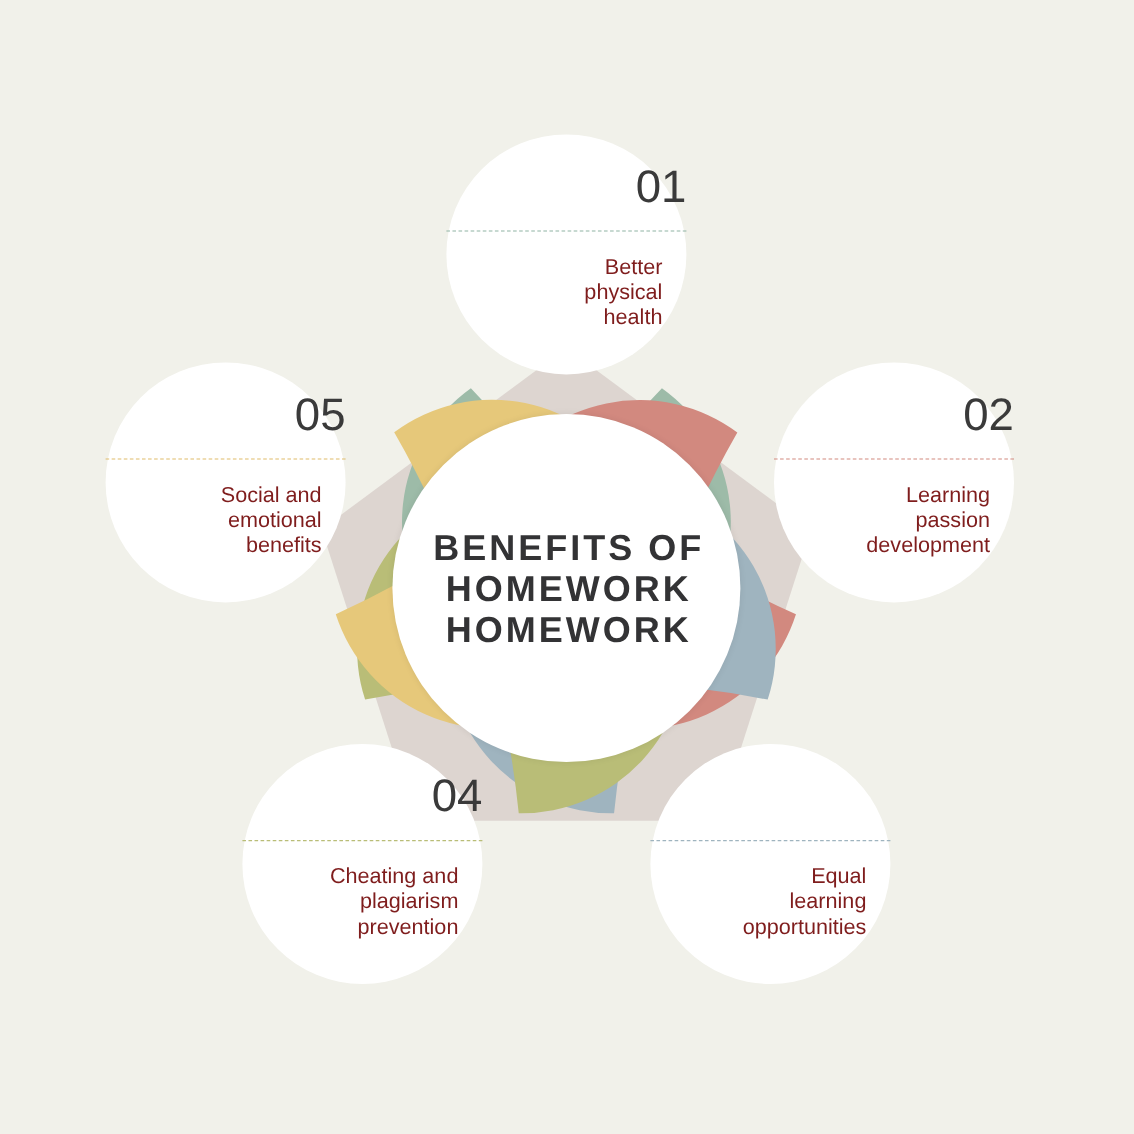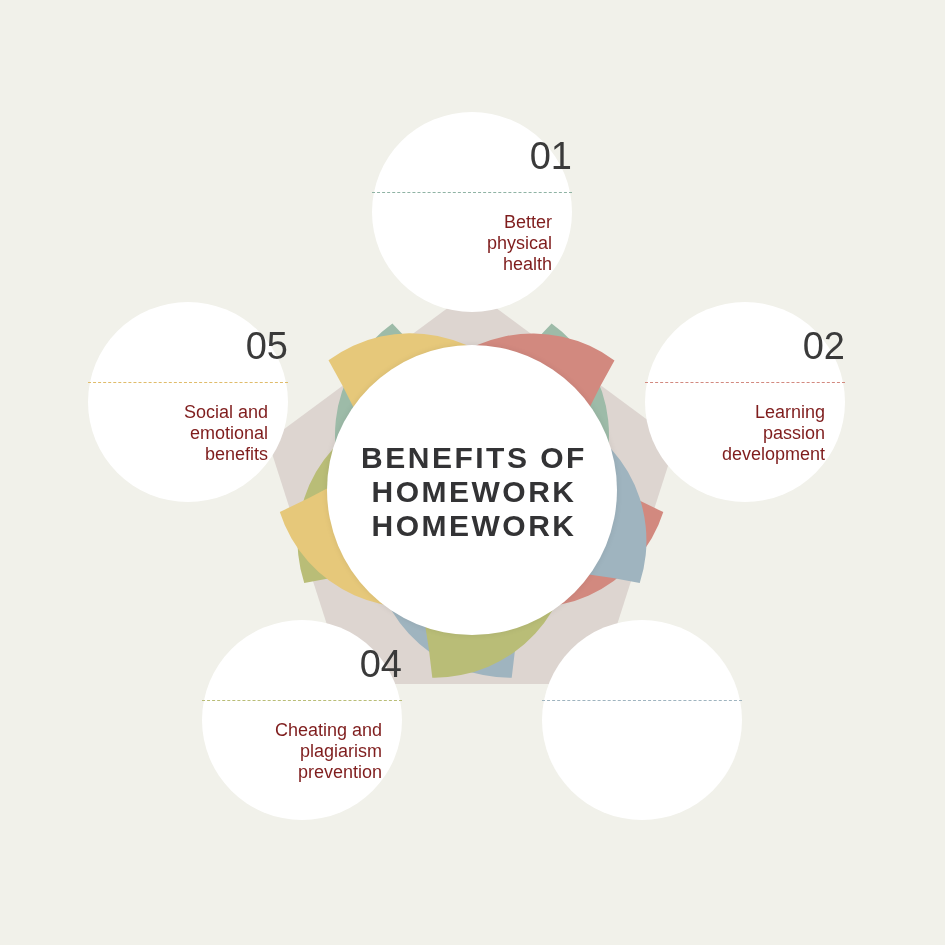--- a/index.html
+++ b/index.html
@@ -55,20 +55,25 @@
     <div class="divider" style="border-color:#d2897f;"></div>
     <div class="label">
       <div>Learning</div>
       <div>passion</div>
       <div>development</div>
     </div>
   </div>
 
   <div class="inner" style="left:542px;top:620px;">
     <div class="divider" style="border-color:#9fb4bf;"></div>
+    <div class="label">
+      <div>Equal</div>
+      <div>learning</div>
+      <div>opportunities</div>
+    </div>
   </div>
 
   <div class="inner" style="left:202px;top:620px;">
     <div class="num">04</div>
     <div class="divider" style="border-color:#b9bd77;"></div>
     <div class="label">
       <div>Cheating and</div>
       <div>plagiarism</div>
       <div>prevention</div>
     </div>

